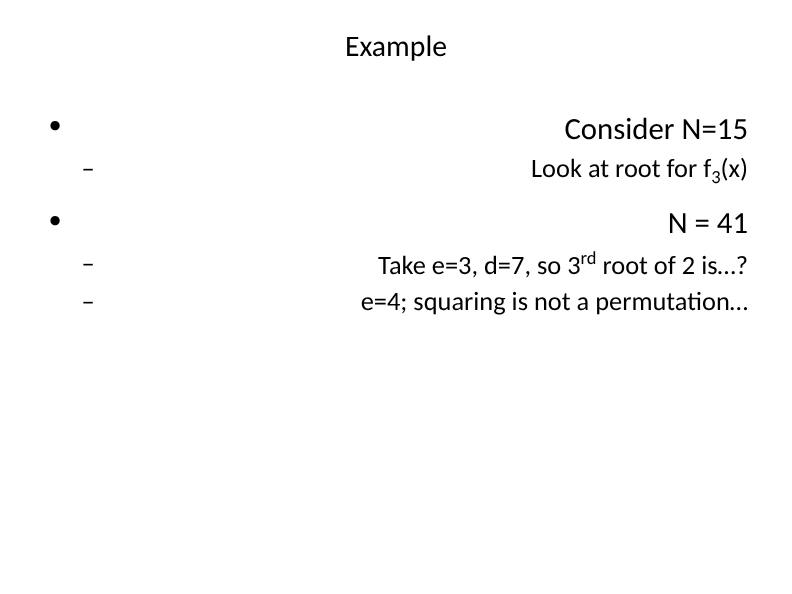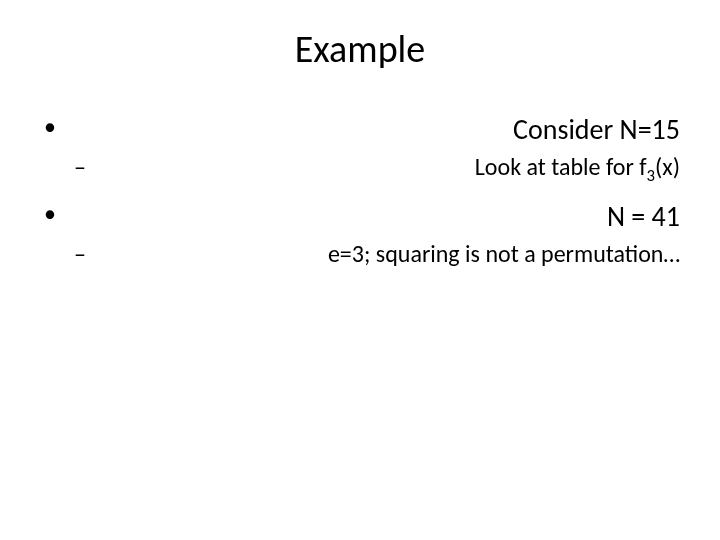--- a/index.html
+++ b/index.html
@@ -11,21 +11,21 @@
     color: #000000;
     overflow: hidden;
   }
   .slide {
     width: 100%;
     height: 100%;
     padding: 20px 40px;
   }
   .title {
     text-align: center;
-    font-size: 38px;
+    font-size: 27px;
     font-weight: 400;
     margin-top: 6px;
     margin-bottom: 40px;
   }
   ul.level1 {
     list-style: none;
     padding-left: 0;
     text-align: right;
   }
   ul.level1 > li {
@@ -67,28 +67,31 @@
 
 <div class="slide">
   <h1 class="title">Example</h1>
 
   <ul class="level1">
 
     <li>
       <span>Consider N=15</span>
       <ul class="level2">
         <li>
-          <span>Look at table for f</span><span class="sub">3</span><span>(x)</span>
+          <span>Look at root for f</span><span class="sub">3</span><span>(x)</span>
         </li>
       </ul>
     </li>
 
     <li>
       <span>N = 41</span>
       <ul class="level2">
         <li>
-          <span>e=3; squaring is not a permutation…</span>
+          <span>Take e=3, d=7, so 3</span><span class="sup">rd</span><span> root of 2 is…?</span>
+        </li>
+        <li>
+          <span>e=4; squaring is not a permutation…</span>
         </li>
       </ul>
     </li>
 
   </ul>
 </div>
 
 </body></html>

